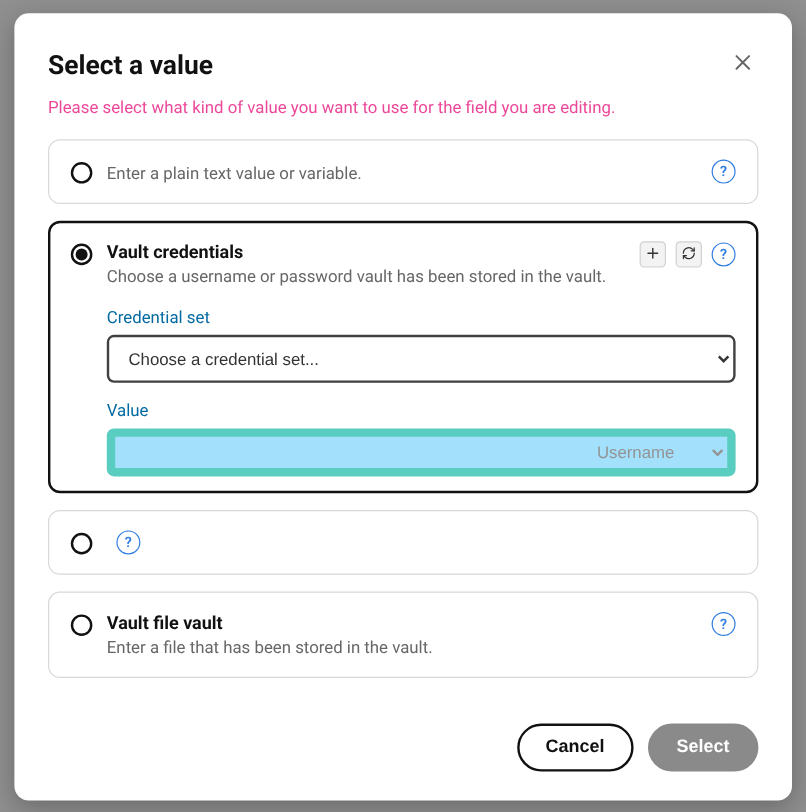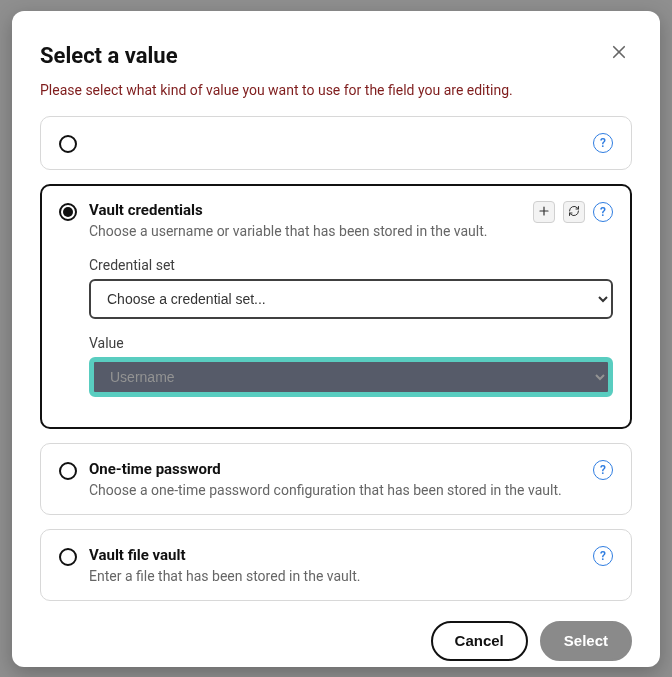--- a/index.html
+++ b/index.html
@@ -37,33 +37,33 @@
     margin: 4px 0 0 0;
   }
   .close-btn {
     background: none; border: none; padding: 4px;
     cursor: pointer; color: #666;
     line-height: 0;
   }
   .close-btn svg { width: 18px; height: 18px; }
   .modal-desc {
     font-size: 14px;
-    color: #7f1d1d;
+    color: #ec4899;
     margin: 14px 0 18px 0;
   }
   .options { display: flex; flex-direction: column; gap: 14px; }
   .option-card {
     border: 1px solid #d8d8d8;
     border-radius: 10px;
     padding: 16px 18px 16px 18px;
     position: relative;
   }
   .option-card.selected {
     border: 2px solid #111;
-    padding: 15px 17px 30px 17px;
+    padding: 15px 17px 12px 17px;
   }
   .option-row {
     display: flex;
     align-items: flex-start;
     gap: 12px;
   }
   .radio {
     width: 18px; height: 18px; flex: 0 0 18px;
     border: 2px solid #111;
     border-radius: 50%;
@@ -117,44 +117,45 @@
     font-weight: 600;
     cursor: pointer;
     background: #fff;
   }
   .option-body {
     margin-top: 18px;
     margin-left: 30px;
   }
   .field-label {
     font-size: 14px;
-    color: #404040;
+    color: #0369a1;
     margin-bottom: 6px;
   }
   .select-wrap {
     position: relative;
     margin-bottom: 16px;
   }
   select.native {
     width: 100%;
     height: 40px;
     font-size: 14px;
     padding: 0 28px 0 12px;
     border-radius: 6px;
     appearance: auto;
   }
   select.cred {
     border: 2px solid #404040;
     background: #fff;
     color: #333;
   }
   select.val {
-    border: 5px solid #14b8a6;
-    background: #0f172a;
+    border: 7px solid #14b8a6;
+    background: #7dd3fc;
     color: #666;
+    text-align: right;
   }
   select.val:disabled { color: #666; }
   .footer {
     margin-top: auto;
     display: flex;
     justify-content: flex-end;
     gap: 12px;
     padding-top: 20px;
   }
   .btn {
@@ -195,35 +196,36 @@
     </div>
 
     <p class="modal-desc">Please select what kind of value you want to use for the field you are editing.</p>
 
     <div class="options">
 
       <div class="option-card">
         <div class="option-row">
           <div class="radio"></div>
           <div class="option-text">
+            <div class="option-sub">Enter a plain text value or variable.</div>
           </div>
           <div class="option-actions">
             <div class="help-btn">
               <span>?</span>
             </div>
           </div>
         </div>
       </div>
 
       <div class="option-card selected">
         <div class="option-row">
           <div class="radio checked"></div>
           <div class="option-text">
             <div class="option-title">Vault credentials</div>
-            <div class="option-sub">Choose a username or variable that has been stored in the vault.</div>
+            <div class="option-sub">Choose a username or password vault has been stored in the vault.</div>
           </div>
           <div class="option-actions">
             <div class="mini-btn">
               <span>
                 <svg viewBox="0 0 24 24" fill="none" stroke="currentColor" stroke-width="2.4" stroke-linecap="round">
                   <line x1="12" y1="4" x2="12" y2="20"></line>
                   <line x1="4" y1="12" x2="20" y2="12"></line>
                 </svg>
               </span>
             </div>
@@ -256,24 +258,20 @@
             <select class="native val" disabled="">
               <option>Username</option>
             </select>
           </div>
         </div>
       </div>
 
       <div class="option-card">
         <div class="option-row">
           <div class="radio"></div>
-          <div class="option-text">
-            <div class="option-title">One-time password</div>
-            <div class="option-sub">Choose a one-time password configuration that has been stored in the vault.</div>
-          </div>
           <div class="option-actions">
             <div class="help-btn">
               <span>?</span>
             </div>
           </div>
         </div>
       </div>
 
       <div class="option-card">
         <div class="option-row">

